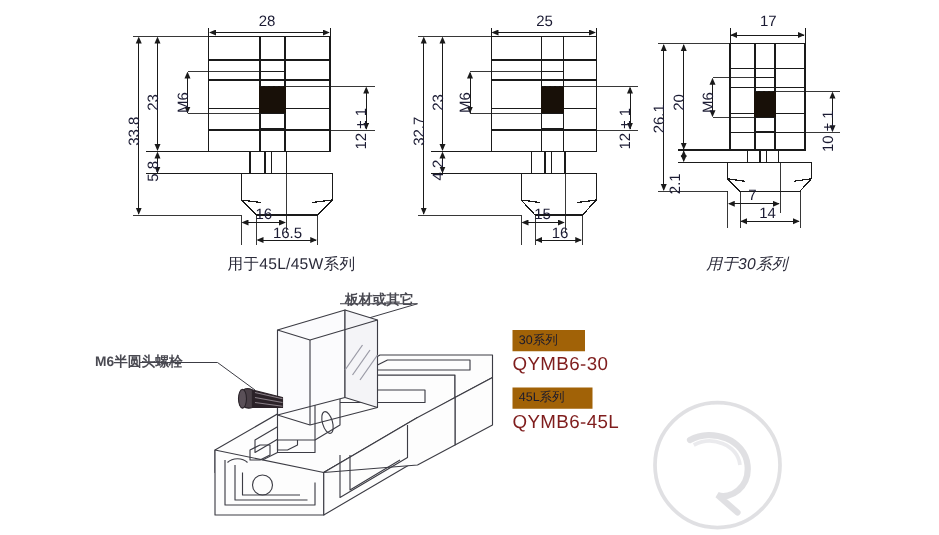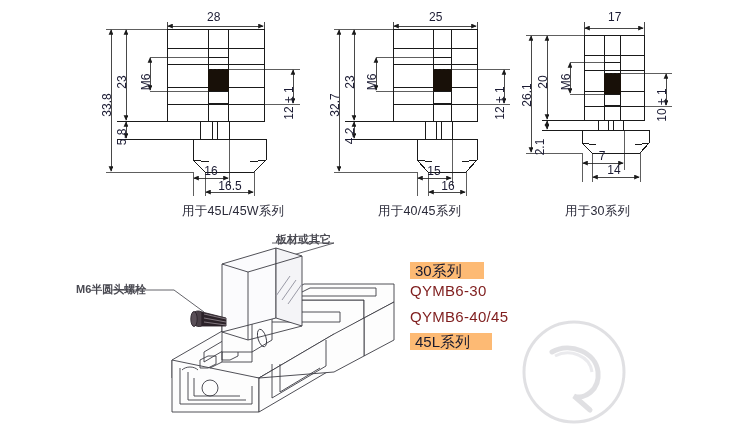--- a/index.html
+++ b/index.html
@@ -16,30 +16,30 @@
   .cap{
     position:absolute;
     font-size:12.5px;
     color:#2b2b3a;
     white-space:nowrap;
     letter-spacing:0.2px;
     text-align:center;
   }
   .cap1{left:178px;top:203px;}
   .cap2{left:374px;top:203px;}
-  .cap3{left:561px;top:203px;}
+  .cap3{left:561px;top:203px;font-style:italic;}
 
   
   .parts{position:absolute;left:406px;top:262px;width:170px;}
   .prow{margin-bottom:7px;}
   .ptag{
     display:inline-block;
-    background:#fdba74;
+    background:#a16207;
     color:#1a1a2e;
-    font-size:15px;
+    font-size:10px;
     padding:1px 22px 1px 5px;
     line-height:15px;
     white-space:nowrap;
   }
   .pcode{
     display:block;
     font-size:15px;
     color:#7f1d1d;
     letter-spacing:0.3px;
     line-height:19px;
@@ -347,33 +347,32 @@
   </g>
 
   <g opacity="0.45">
     <circle cx="570" cy="372" r="50" fill="none" stroke="#bcbcc2" stroke-width="3"></circle>
     <path d="M548,352 C566,342 592,352 594,372 C596,390 580,400 570,396 L586,410" fill="none" stroke="#bcbcc2" stroke-width="5" stroke-linecap="round"></path>
     <path d="M551,356 C566,348 586,356 588,372" fill="none" stroke="#d2d2d8" stroke-width="3"></path>
   </g>
 </svg>
 
 <div class="cap cap1">用于45L/45W系列</div>
-<div class="cap cap2">用于40/45系列</div>
 <div class="cap cap3">用于30系列</div>
 
 <div class="lbl3d lbl-bolt">M6半圆头螺栓</div>
 <div class="lbl3d lbl-plate">板材或其它</div>
 
 <div class="parts">
   <div class="prow">
     <span class="ptag">30系列</span>
     <span class="pcode">QYMB6-30</span>
   </div>
   <div class="prow">
-    <span class="pcode">QYMB6-40/45</span>
   </div>
   <div class="prow">
     <span class="ptag">45L系列</span>
+    <span class="pcode">QYMB6-45L</span>
   </div>
 </div>
 
 
 </div>
 
 </body></html>

